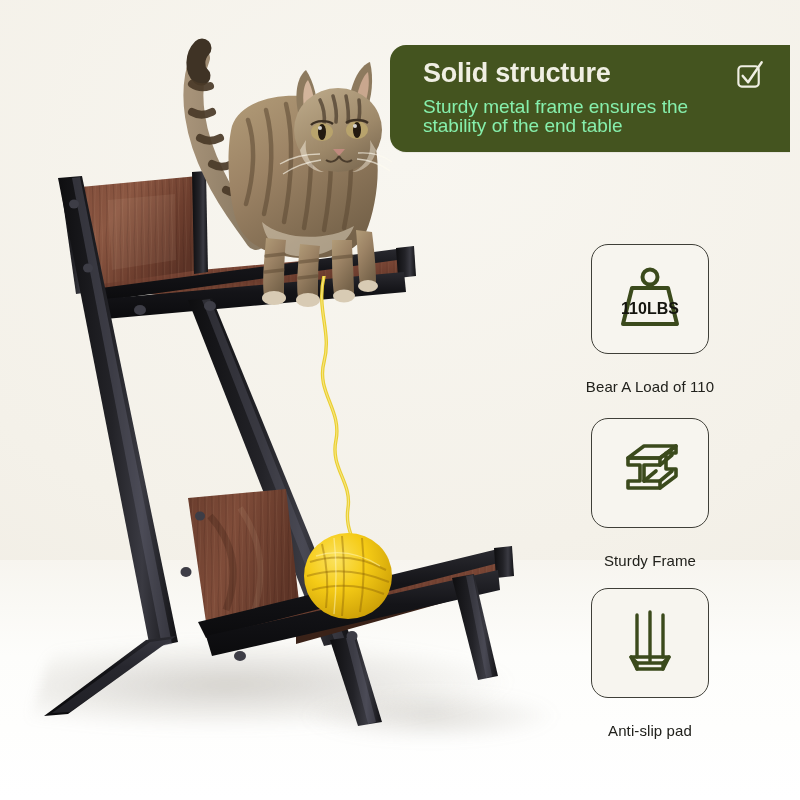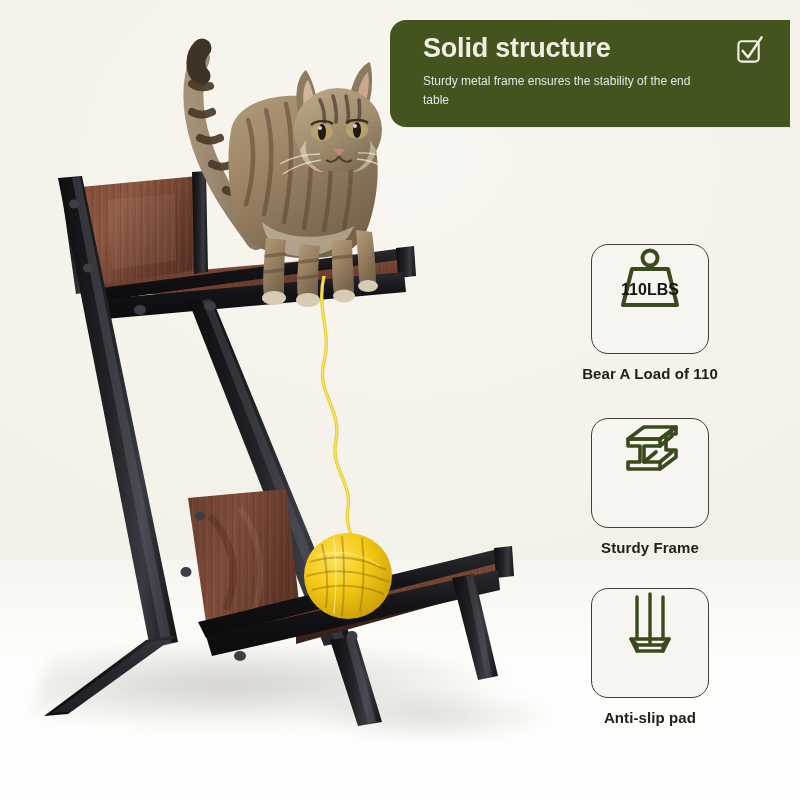--- a/index.html
+++ b/index.html
@@ -18,36 +18,36 @@
   .floor{position:absolute;left:0;right:0;top:560px;height:240px;
     background:linear-gradient(to bottom,#f7f5ef 0%,#fdfdfb 40%,#ffffff 100%);}
   .floor-shadow{position:absolute;left:40px;top:640px;width:470px;height:90px;
     background:radial-gradient(ellipse at 40% 50%, rgba(120,112,98,.30) 0%, rgba(140,132,118,.13) 45%, rgba(160,152,140,0) 72%);
     filter:blur(6px);transform:skewX(-16deg);}
   .floor-shadow2{position:absolute;left:300px;top:690px;width:260px;height:52px;
     background:radial-gradient(ellipse at 50% 50%, rgba(120,112,98,.22) 0%, rgba(150,142,130,0) 70%);
     filter:blur(7px);}
 
   
-  .banner{position:absolute;left:390px;top:20px;width:400px;height:107px;
+  .banner{position:absolute;left:390px;top:45px;width:400px;height:107px;
     background:#44541f;border-radius:16px 0 0 16px;
     box-shadow:0 1px 0 rgba(0,0,0,.05);text-decoration:underline;}
   .banner-title{position:absolute;left:33px;top:13px;font-size:27px;font-weight:bold;
     color:#f0efe3;letter-spacing:-.2px;}
-  .banner-sub{position:absolute;left:33px;top:52px;width:270px;font-size:12px;
-    line-height:19px;color:#e5e5e5;font-weight:500;}
+  .banner-sub{position:absolute;left:33px;top:52px;width:270px;font-size:19px;
+    line-height:19px;color:#86efac;font-weight:500;}
   .check-box{position:absolute;left:345px;top:14px;width:31px;height:31px;}
 
   
   .feature{position:absolute;left:560px;width:180px;text-align:center;}
   .f1{top:244px;} .f2{top:418px;} .f3{top:588px;}
   .card{width:118px;height:110px;margin:0 auto;border:1px solid #3f3f38;
-    border-radius:17px;background:#f7f5ef;display:flex;align-items:flex-start;
+    border-radius:17px;background:#f7f5ef;display:flex;align-items:center;
     justify-content:center;}
-  .f-label{margin-top:11px;font-size:15px;color:#21211c;font-weight:700;letter-spacing:.1px;}
+  .f-label{margin-top:24px;font-size:15px;color:#21211c;font-weight:400;letter-spacing:.1px;}
 
   
   .furniture{position:absolute;left:0;top:0;width:560px;height:800px;}
 
   
   .cat{position:absolute;left:170px;top:8px;width:230px;height:300px;}
 
   .yarn{position:absolute;left:296px;top:524px;width:104px;height:98px;}
   .yarn-string{position:absolute;left:290px;top:276px;width:130px;height:280px;}
 </style>

